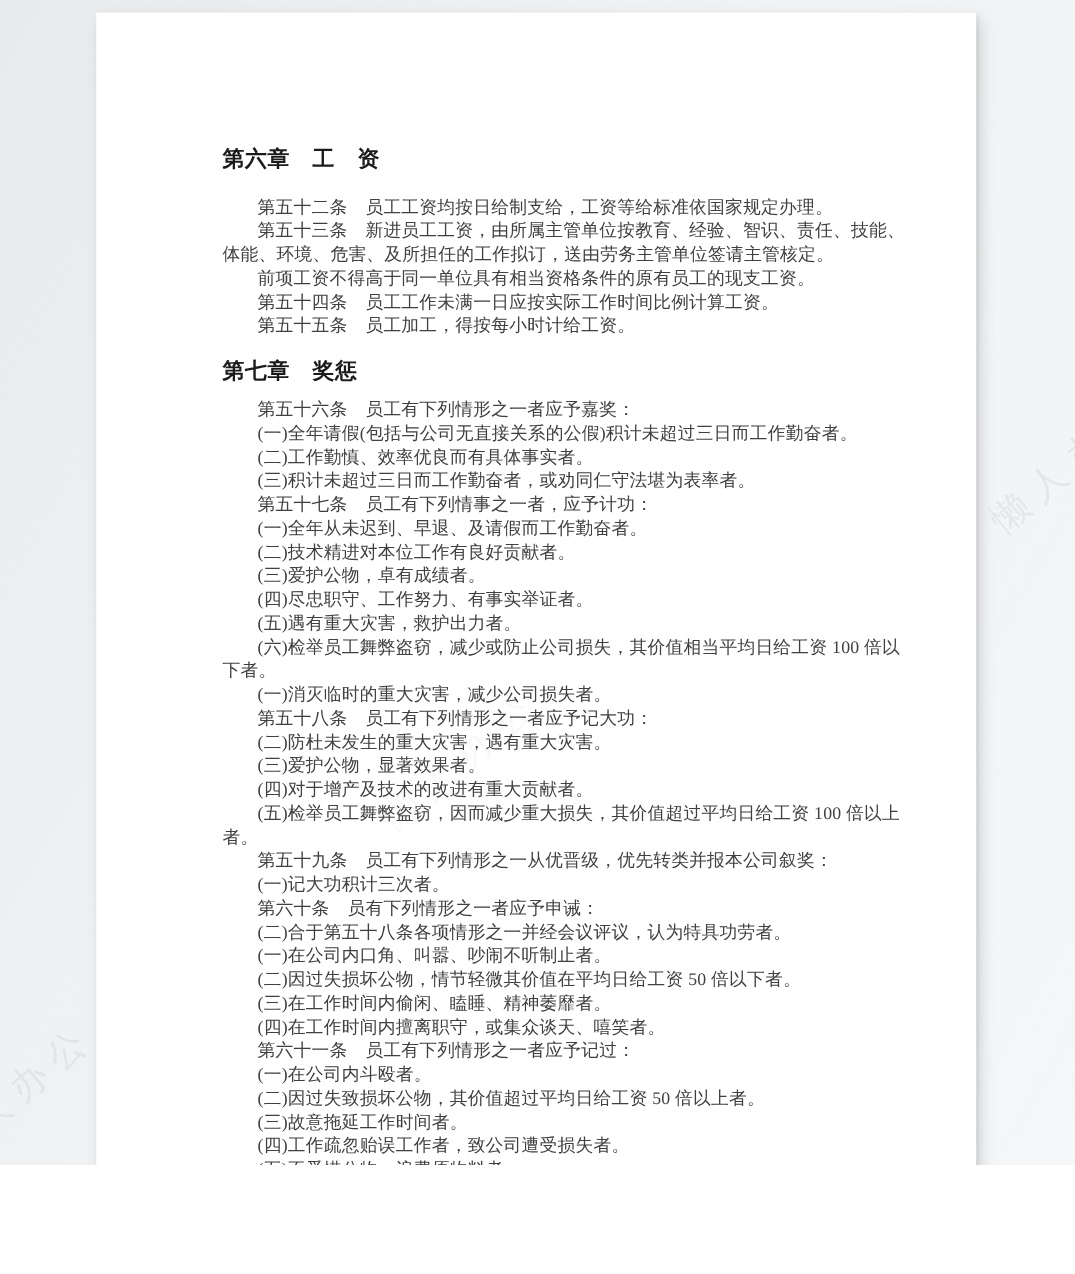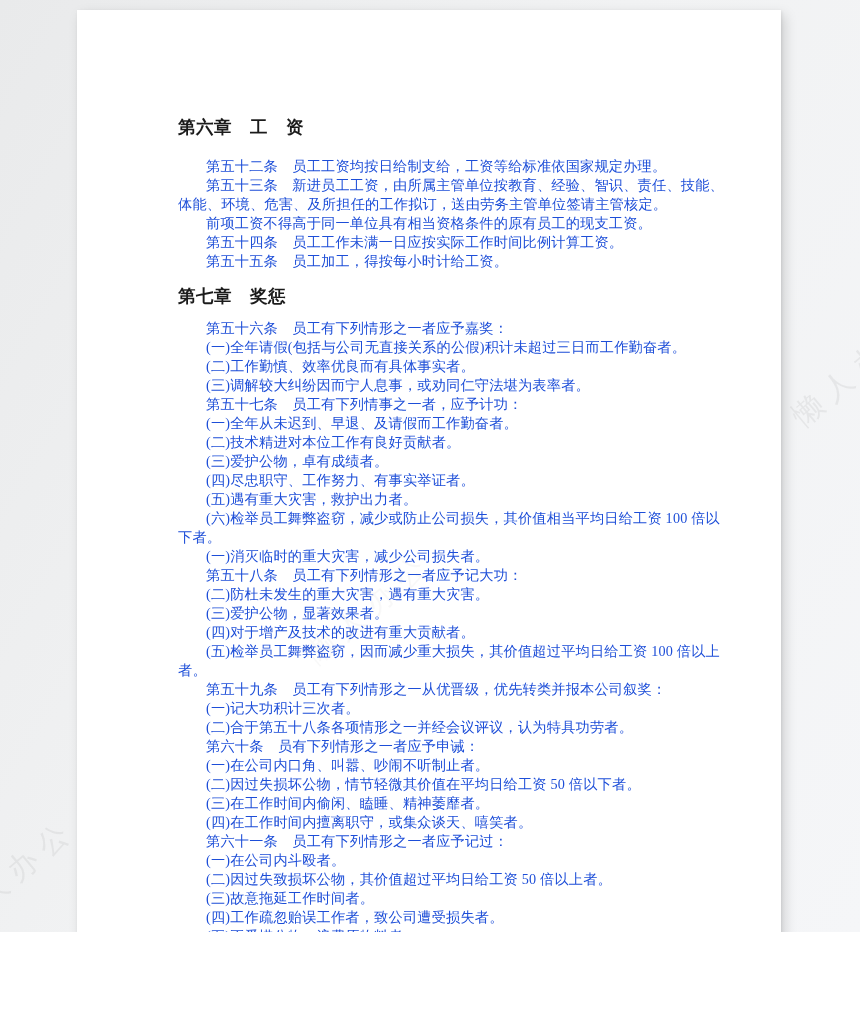--- a/index.html
+++ b/index.html
@@ -30,21 +30,21 @@
     letter-spacing:0.5px;
   }
   .chapter-section.second { margin-top:14px; }
   .chapter-section.second .chapter-title { margin-bottom:12px; }
   .chapter-body { }
   .line {
     font-size:14.2px;
     line-height:19px;
     height:19px;
     white-space:nowrap;
-    color:#1d4ed8;
+    color:#404040;
     letter-spacing:0.2px;
   }
   .line.indent { padding-left:28px; }
   .watermark {
     position:absolute;
     font-family:"Liberation Sans","DejaVu Sans",sans-serif;
     font-size:30px;
     letter-spacing:9px;
     white-space:nowrap;
     color:#8a8a8a;
@@ -75,40 +75,40 @@
             <div class="line indent">第五十五条　员工加工，得按每小时计给工资。</div>
           </div>
       </section>
 
       <section class="chapter-section second">
         <h1 class="chapter-title">第七章　奖惩</h1>
         <div class="chapter-body">
             <div class="line indent">第五十六条　员工有下列情形之一者应予嘉奖：</div>
             <div class="line indent">(一)全年请假(包括与公司无直接关系的公假)积计未超过三日而工作勤奋者。</div>
             <div class="line indent">(二)工作勤慎、效率优良而有具体事实者。</div>
-            <div class="line indent">(三)调解较大纠纷因而宁人息事，或劝同仁守法堪为表率者。</div>
+            <div class="line indent">(三)积计未超过三日而工作勤奋者，或劝同仁守法堪为表率者。</div>
             <div class="line indent">第五十七条　员工有下列情事之一者，应予计功：</div>
             <div class="line indent">(一)全年从未迟到、早退、及请假而工作勤奋者。</div>
             <div class="line indent">(二)技术精进对本位工作有良好贡献者。</div>
             <div class="line indent">(三)爱护公物，卓有成绩者。</div>
             <div class="line indent">(四)尽忠职守、工作努力、有事实举证者。</div>
             <div class="line indent">(五)遇有重大灾害，救护出力者。</div>
             <div class="line indent">(六)检举员工舞弊盗窃，减少或防止公司损失，其价值相当平均日给工资 100 倍以</div>
             <div class="line">下者。</div>
             <div class="line indent">(一)消灭临时的重大灾害，减少公司损失者。</div>
             <div class="line indent">第五十八条　员工有下列情形之一者应予记大功：</div>
             <div class="line indent">(二)防杜未发生的重大灾害，遇有重大灾害。</div>
             <div class="line indent">(三)爱护公物，显著效果者。</div>
             <div class="line indent">(四)对于增产及技术的改进有重大贡献者。</div>
             <div class="line indent">(五)检举员工舞弊盗窃，因而减少重大损失，其价值超过平均日给工资 100 倍以上</div>
             <div class="line">者。</div>
             <div class="line indent">第五十九条　员工有下列情形之一从优晋级，优先转类并报本公司叙奖：</div>
             <div class="line indent">(一)记大功积计三次者。</div>
+            <div class="line indent">第六十条　员有下列情形之一者应予申诫：</div>
             <div class="line indent">(二)合于第五十八条各项情形之一并经会议评议，认为特具功劳者。</div>
-            <div class="line indent">第六十条　员有下列情形之一者应予申诫：</div>
             <div class="line indent">(一)在公司内口角、叫嚣、吵闹不听制止者。</div>
             <div class="line indent">(二)因过失损坏公物，情节轻微其价值在平均日给工资 50 倍以下者。</div>
             <div class="line indent">(三)在工作时间内偷闲、瞌睡、精神萎靡者。</div>
             <div class="line indent">(四)在工作时间内擅离职守，或集众谈天、嘻笑者。</div>
             <div class="line indent">第六十一条　员工有下列情形之一者应予记过：</div>
             <div class="line indent">(一)在公司内斗殴者。</div>
             <div class="line indent">(二)因过失致损坏公物，其价值超过平均日给工资 50 倍以上者。</div>
             <div class="line indent">(三)故意拖延工作时间者。</div>
             <div class="line indent">(四)工作疏忽贻误工作者，致公司遭受损失者。</div>
             <div class="line indent">(五)不爱惜公物，浪费原物料者。</div>

